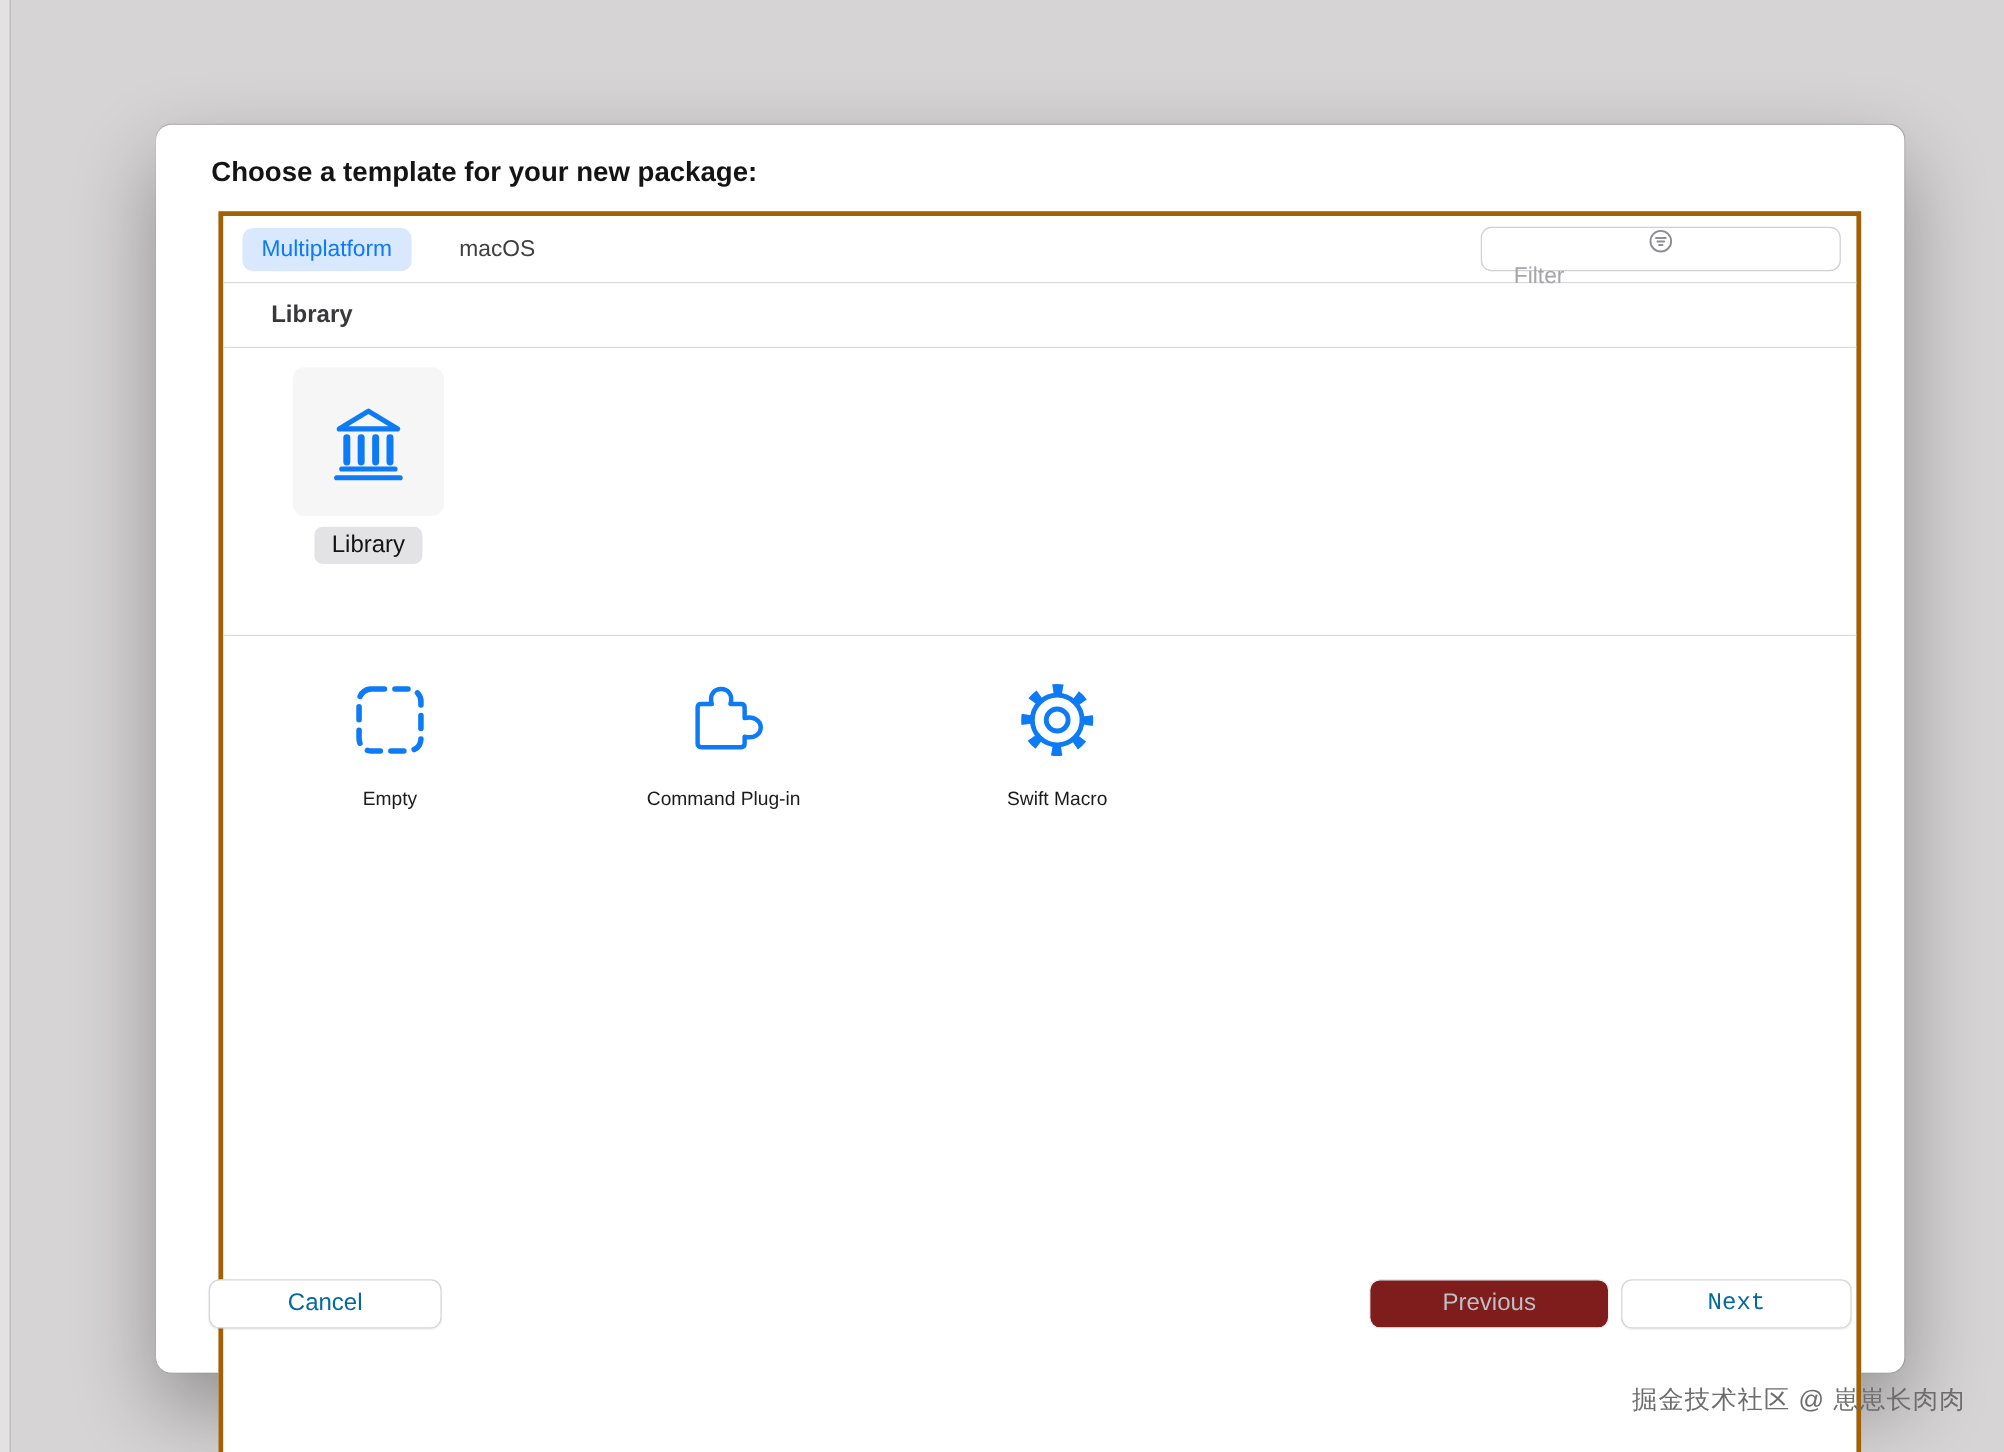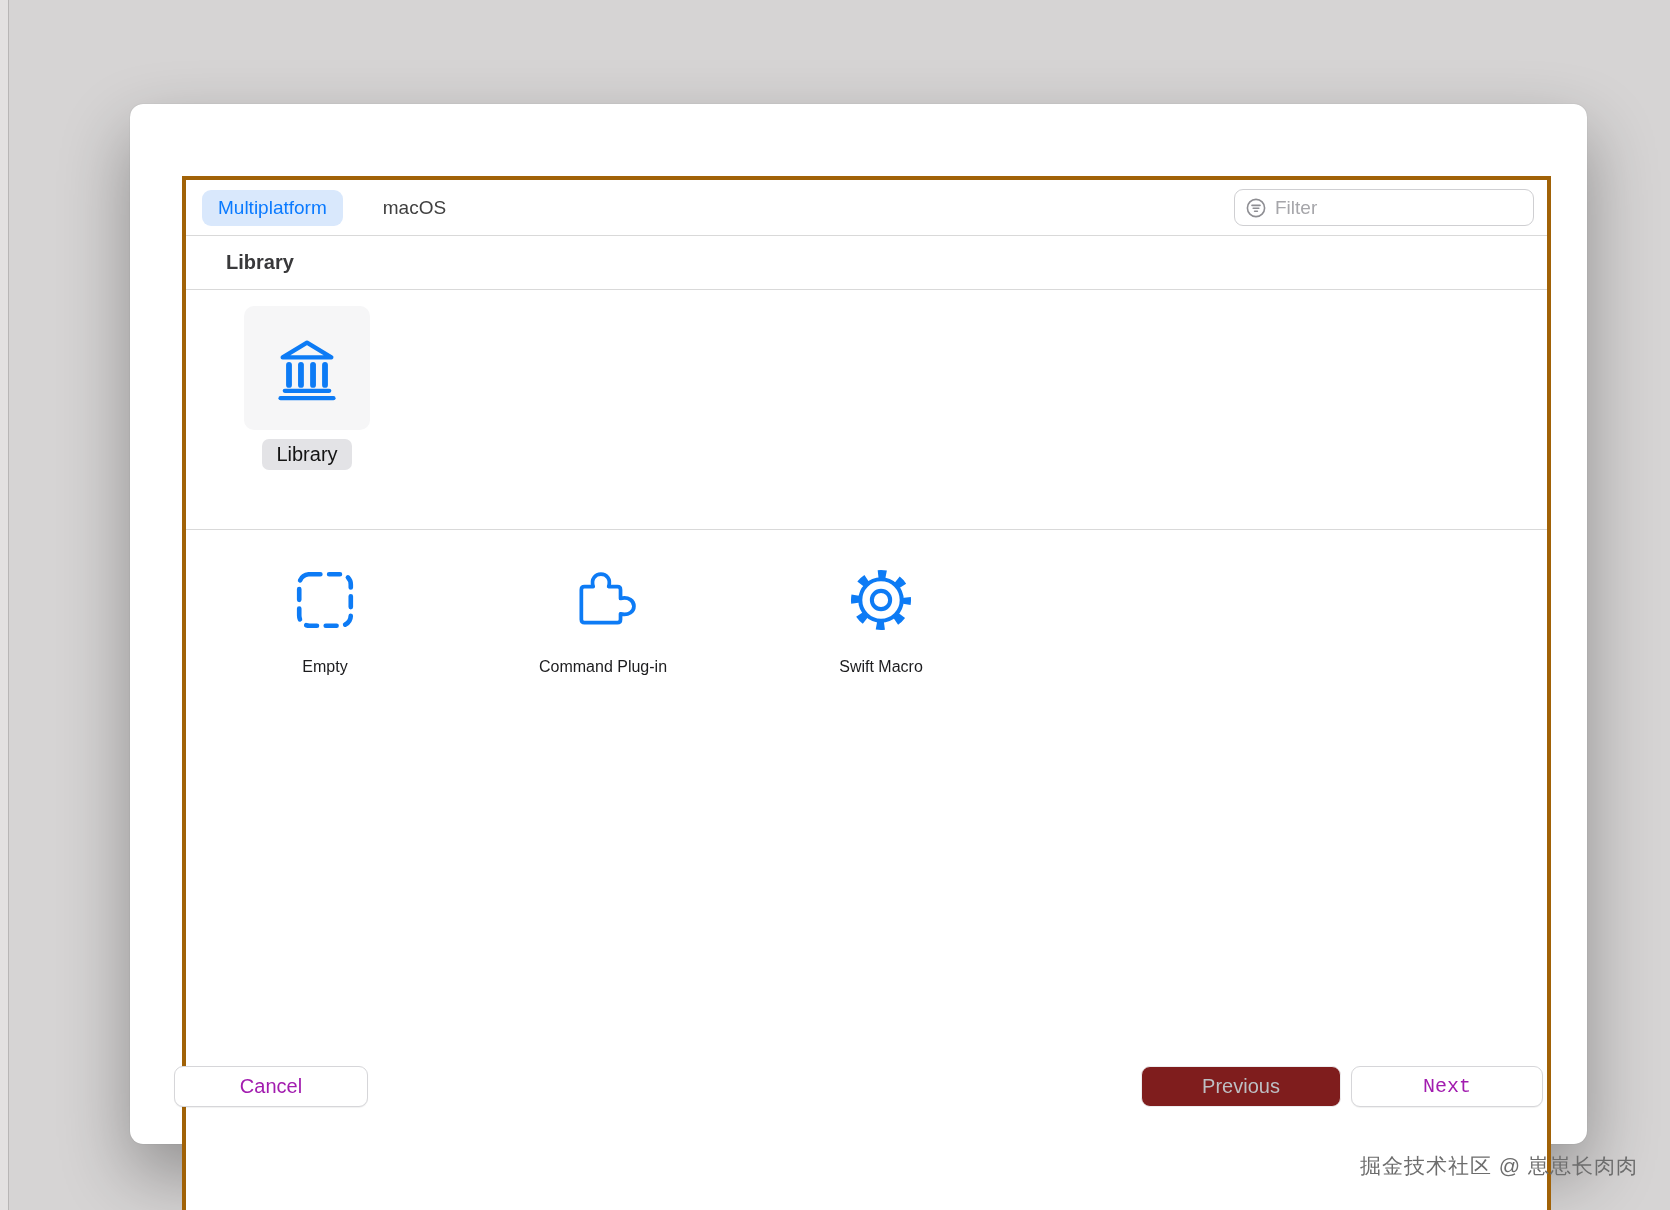--- a/index.html
+++ b/index.html
@@ -35,21 +35,21 @@
   .tab-pill {
     font-size:19px; color:#0a7aff; background:#d9e8fc;
     padding:7px 16px; border-radius:9px; cursor:default;
   }
   .tab-plain {
     margin-left:40px; font-size:19px; color:#404040; cursor:default;
   }
   .filterfield {
     margin-left:auto; width:300px; height:37px;
     border:1px solid #cfcfd2; border-radius:9px;
-    display:flex; align-items:center; padding:0 10px; gap:8px; background:#fff;
+    display:flex; align-items:center; padding:0 10px; gap:8px; background:#fff;flex-direction:column;
   }
   .filterfield input {
     border:none; outline:none; flex:1; font-size:19px; color:#333;
     font-family:"Liberation Sans", sans-serif; background:transparent;
   }
   .filterfield input::placeholder { color:#a6a6aa; }
   .section-header {
     height:54px; display:flex; align-items:center; padding-left:40px;
     font-size:20px; font-weight:700; color:#39393b;
     border-bottom:1px solid #d9d9d9;
@@ -72,41 +72,42 @@
     flex:1; display:flex; align-items:flex-start; padding-top:36px;
   }
   .other-item {
     width:278px; display:flex; flex-direction:column; align-items:center; cursor:default;
   }
   .other-item .item-icon { height:68px; display:flex; align-items:center; justify-content:center; }
   .other-item .item-label { margin-top:24px; font-size:16px; color:#1c1c1e; }
   .btn {
     position:absolute; height:41px; border-radius:9px; font-size:20px;
     display:flex; align-items:center; justify-content:center;
-    background:#ffffff; border:1px solid #d6d6d9; color:#a21caf;
+    background:#ffffff; border:1px solid #d6d6d9; color:#0369a1;
     box-shadow:0 1px 1px rgba(0,0,0,0.06); cursor:default;
   }
   .btn-cancel { left:44px; top:962px; width:194px; }
   .btn-previous {
     left:1011px; top:962px; width:200px;
     color:#bdbfc3; border-color:#ededef; background:#7f1d1d; box-shadow:none;
   }
   .btn-next { left:1221px; top:962px; width:192px;font-family:Liberation Mono, monospace; }
   .watermark {
     position:absolute; right:32px; top:1152px;
     font-size:21px; color:#6d6d6d; letter-spacing:1px;
   }
 </style>
 </head>
 <body>
 
 <div class="left-strip"></div>
 
 <div class="dialog">
 
+  <div class="dialog-title">Choose a template for your new package:</div>
 
   <div class="panel">
 
     <div class="tabbar">
       <div class="tab-pill">Multiplatform</div>
       <div class="tab-plain">macOS</div>
       <div class="filterfield">
         <span style="display:flex;">
           <svg width="22" height="22" viewBox="0 0 22 22" fill="none">
             <circle cx="11" cy="11" r="8.6" stroke="#8e8e93" stroke-width="1.6"></circle>

